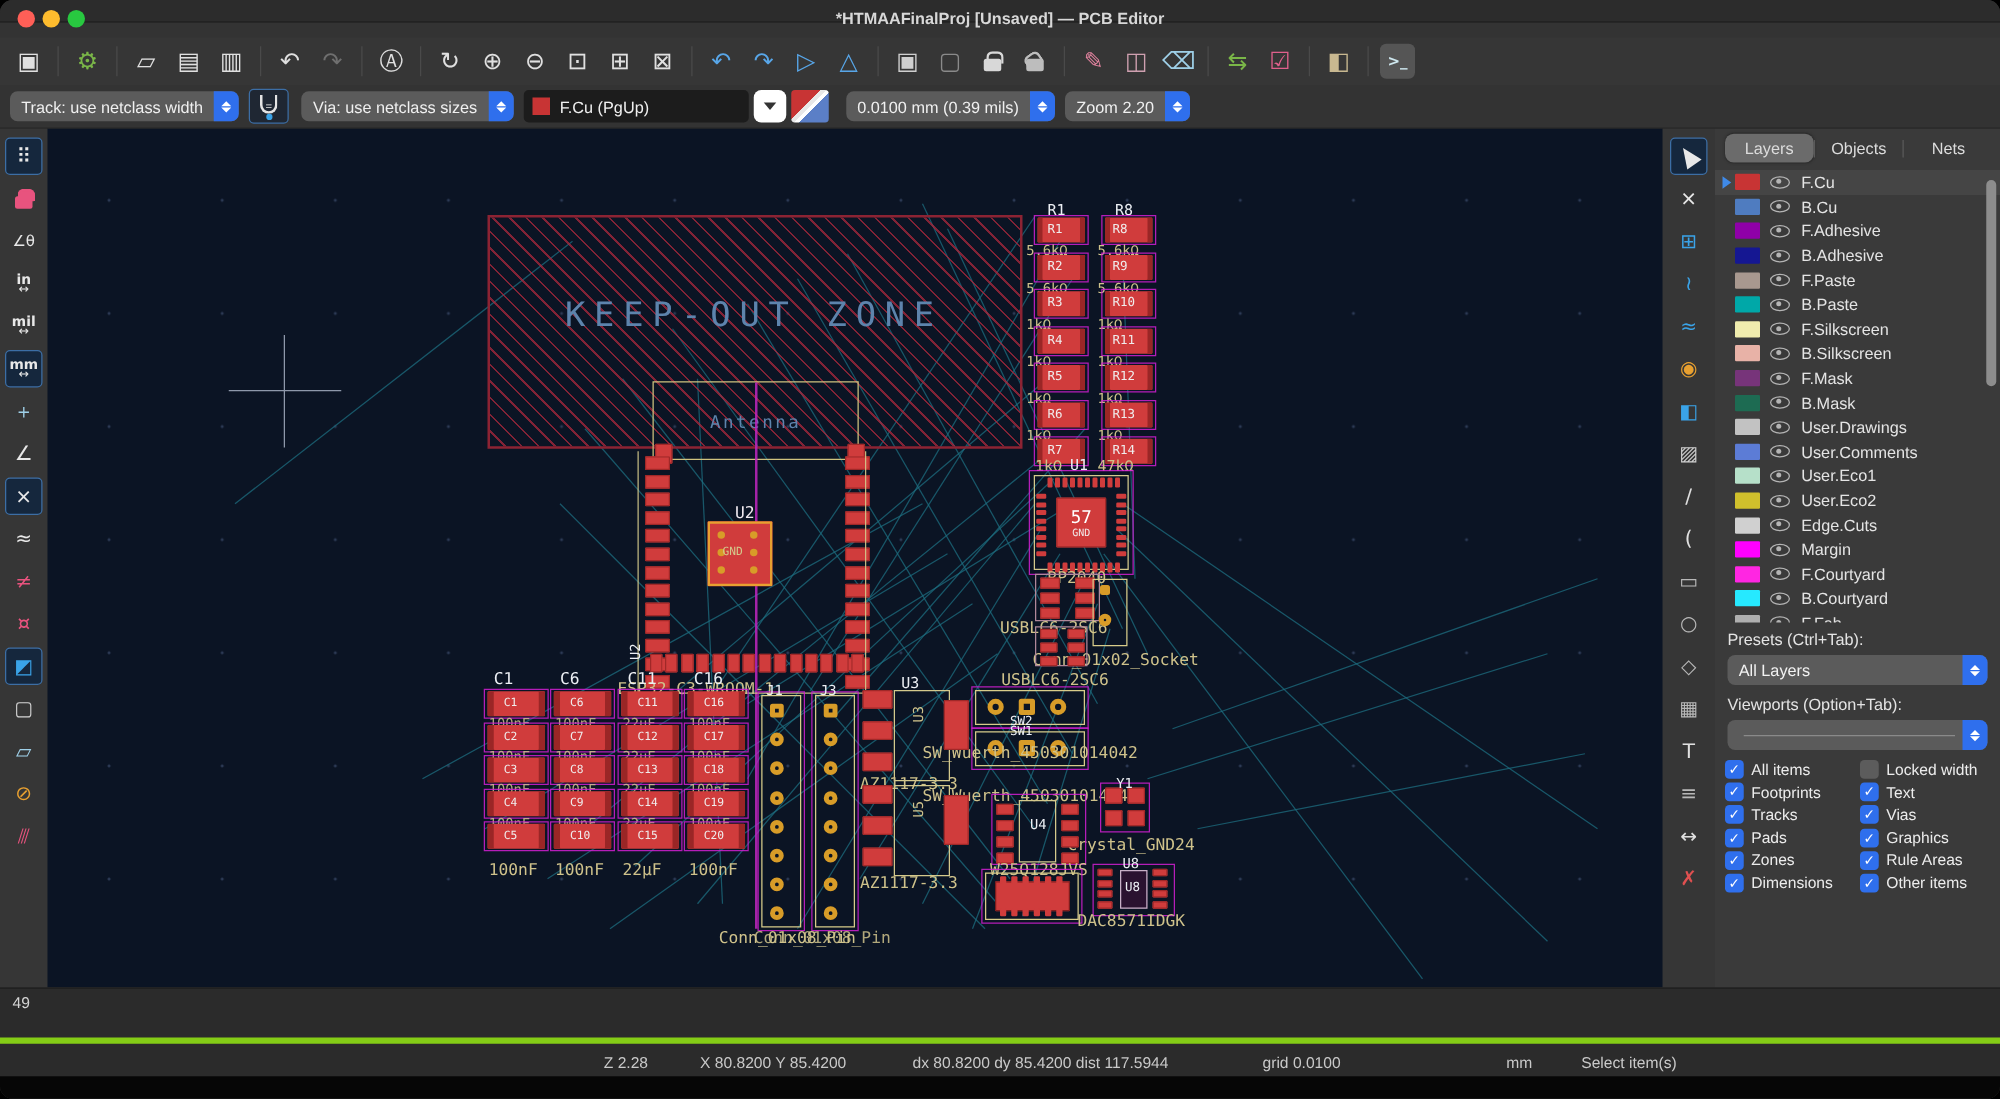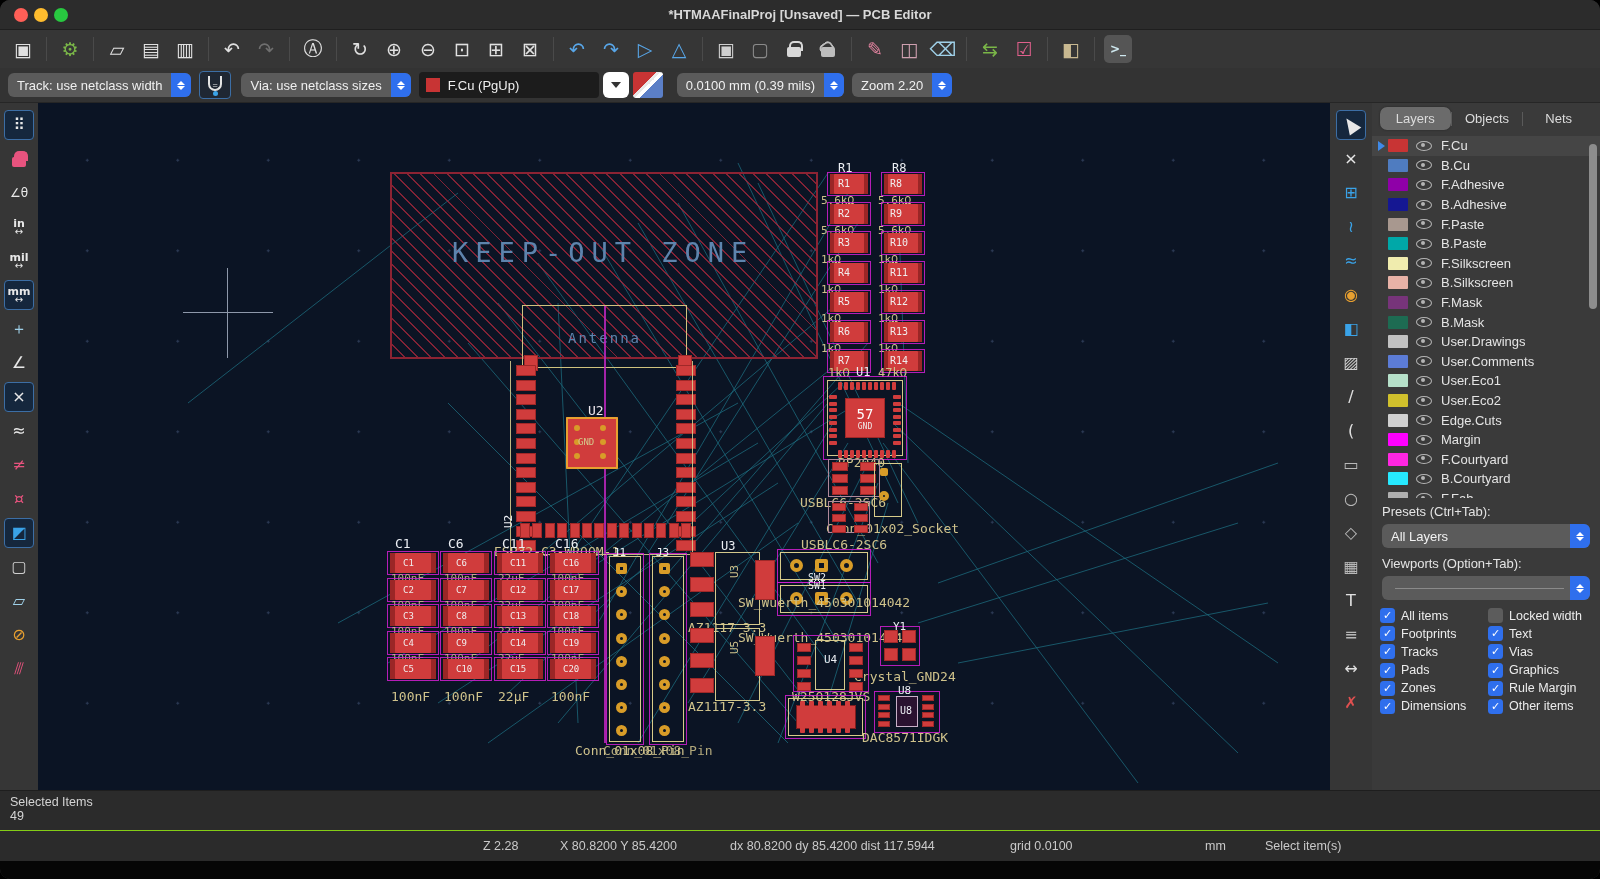--- a/index.html
+++ b/index.html
@@ -1,21 +1,21 @@
 <!DOCTYPE html>
 <html><head>
 <meta charset="utf-8">
 <style>
   * { margin:0; padding:0; box-sizing:border-box; }
   html,body { width:1600px; height:879px; background:#000; overflow:hidden;
     font-family:"Liberation Sans","DejaVu Sans",sans-serif; }
   #window { position:absolute; inset:0; border-radius:10px; overflow:hidden; background:#333; }
 
   
-  #titlebar { position:absolute; left:0; top:0; width:1600px; height:30px; background:#2c2c2c;
+  #titlebar { position:absolute; left:0; top:0; width:1600px; height:18px; background:#2c2c2c;
     border-bottom:1px solid #1f1f1f;padding-left:12px; }
   .traffic { position:absolute; top:8px; width:14px; height:14px; border-radius:50%; }
   #winTitle { position:absolute; left:0; right:0; top:7px; text-align:center; font-size:13px;
     font-weight:bold; color:#d8d8d8; }
 
   
   #maintoolbar { position:absolute; left:0; top:30px; width:1600px; height:38px; background:#363636;
     display:flex; align-items:center; padding-left:6px; }
   .tbicon { width:28px; height:28px; margin:0 3px; display:flex; align-items:center; justify-content:center;
     font-size:19px; color:#e0e0e0; border-radius:4px; font-family:"DejaVu Sans",sans-serif; }
@@ -117,21 +117,21 @@
   #filtergrid { display:grid; grid-template-columns:108px 120px; padding:6px 0 0 8px; row-gap:3.2px; }
   .fitem { display:flex; align-items:center; gap:6px; font-size:12.5px; color:#ececec; white-space:nowrap; }
   .cbox { width:15px; height:15px; border-radius:3.5px; background:#2f6fed; color:#fff; font-size:11px;
     display:flex; align-items:center; justify-content:center; flex:none; }
   .cbox.off { background:#5c5c5c; }
 
   
   #msgpanel { position:absolute; left:0; top:790px; width:1600px; height:40px; background:#2b2b2b;
     color:#d4d4d4; font-size:12.5px; padding:4px 0 0 10px; border-top:1px solid #1e1e1e; }
   #statusbar { position:absolute; left:0; top:830px; width:1600px; height:31px; background:#2b2b2b;
-    border-top:1px solid #84cc16; color:#c9c9c9; font-size:12.5px; }
+    border-top:5px solid #84cc16; color:#c9c9c9; font-size:12.5px; }
   #statusbar span { position:absolute; top:8px; white-space:nowrap; }
   #bottomstrip { position:absolute; left:0; top:861px; width:1600px; height:18px; background:#060606; }
 </style>
 </head>
 <body>
 
 <div id="window">
 
   <div id="titlebar">
     <div class="traffic" style="left:14px;background:#ff5f57"></div>
@@ -869,35 +869,34 @@
         <div class="fitem">
           <div class="cbox">✓</div>
           <div>Graphics</div>
         </div>
         <div class="fitem">
           <div class="cbox">✓</div>
           <div>Zones</div>
         </div>
         <div class="fitem">
           <div class="cbox">✓</div>
-          <div>Rule Margin</div>
+          <div>Rule Areas</div>
         </div>
         <div class="fitem">
           <div class="cbox">✓</div>
           <div>Dimensions</div>
         </div>
         <div class="fitem">
           <div class="cbox">✓</div>
           <div>Other items</div>
         </div>
       </div>
   </div>
 
   <div id="msgpanel">
-    <div>Selected Items</div>
     <div>49</div>
   </div>
   <div id="statusbar">
     <span style="left:483px">Z 2.28</span>
     <span style="left:560px">X 80.8200  Y 85.4200</span>
     <span style="left:730px">dx 80.8200  dy 85.4200  dist 117.5944</span>
     <span style="left:1010px">grid 0.0100</span>
     <span style="left:1205px">mm</span>
     <span style="left:1265px">Select item(s)</span>
   </div>

